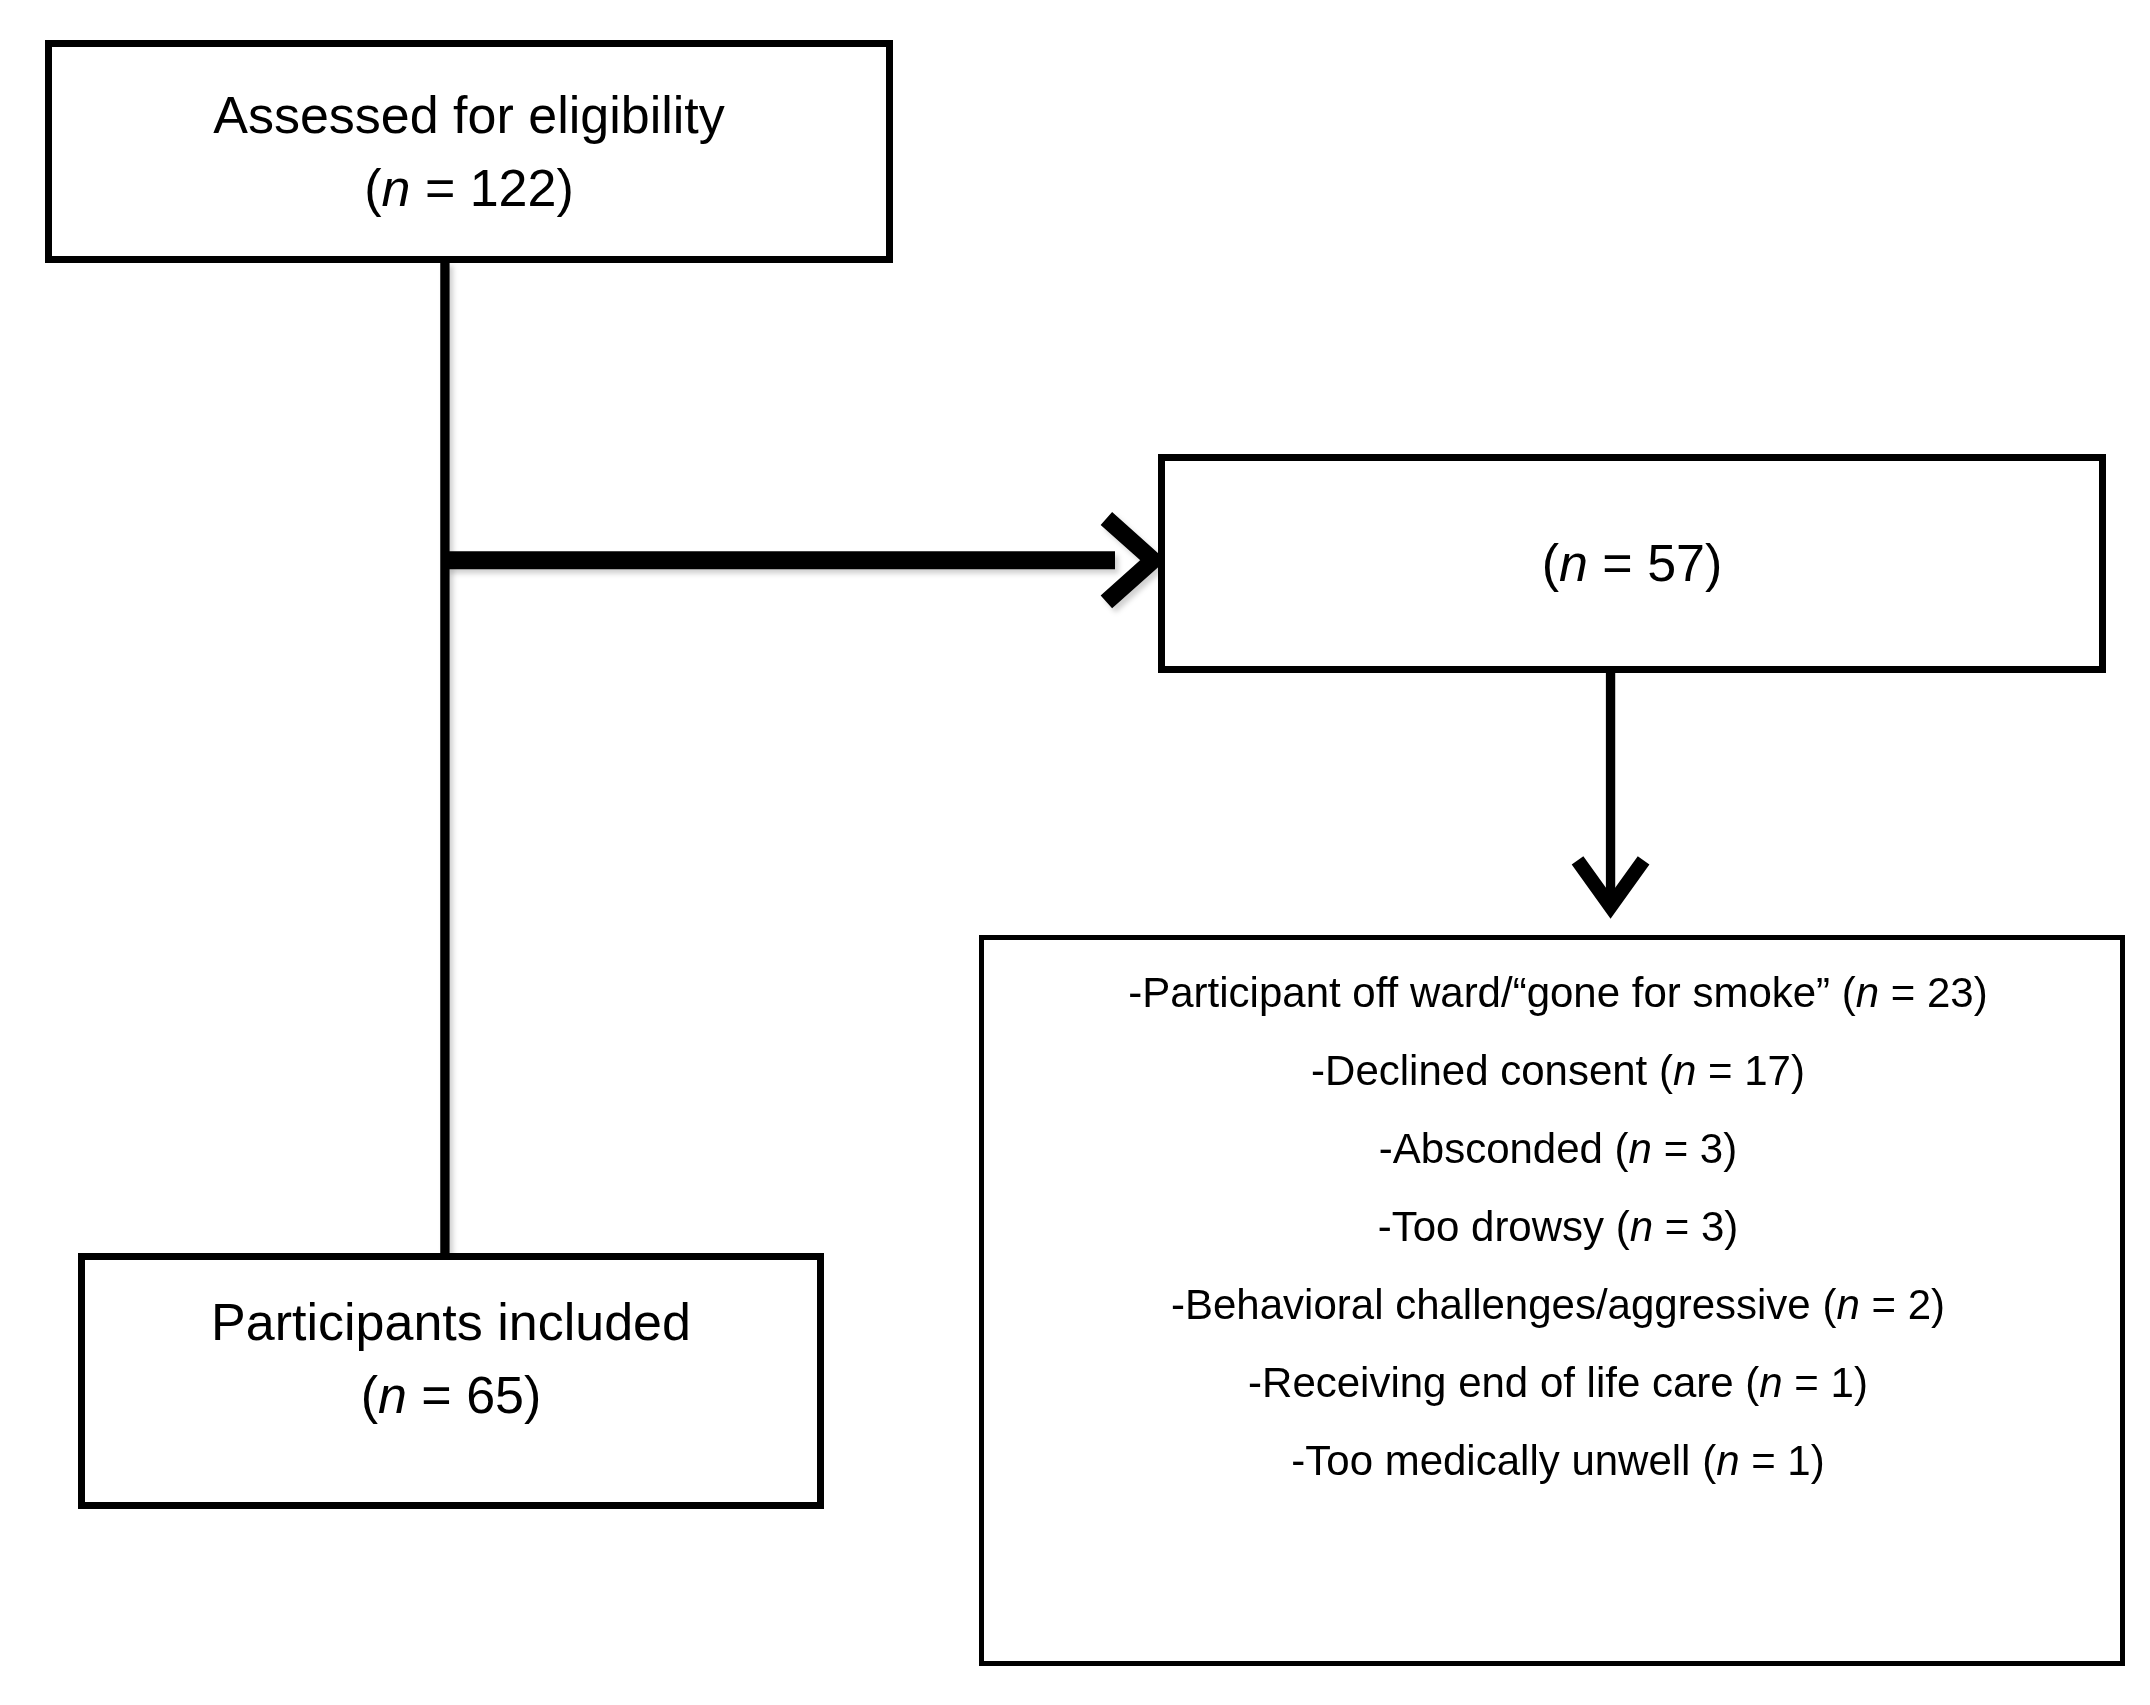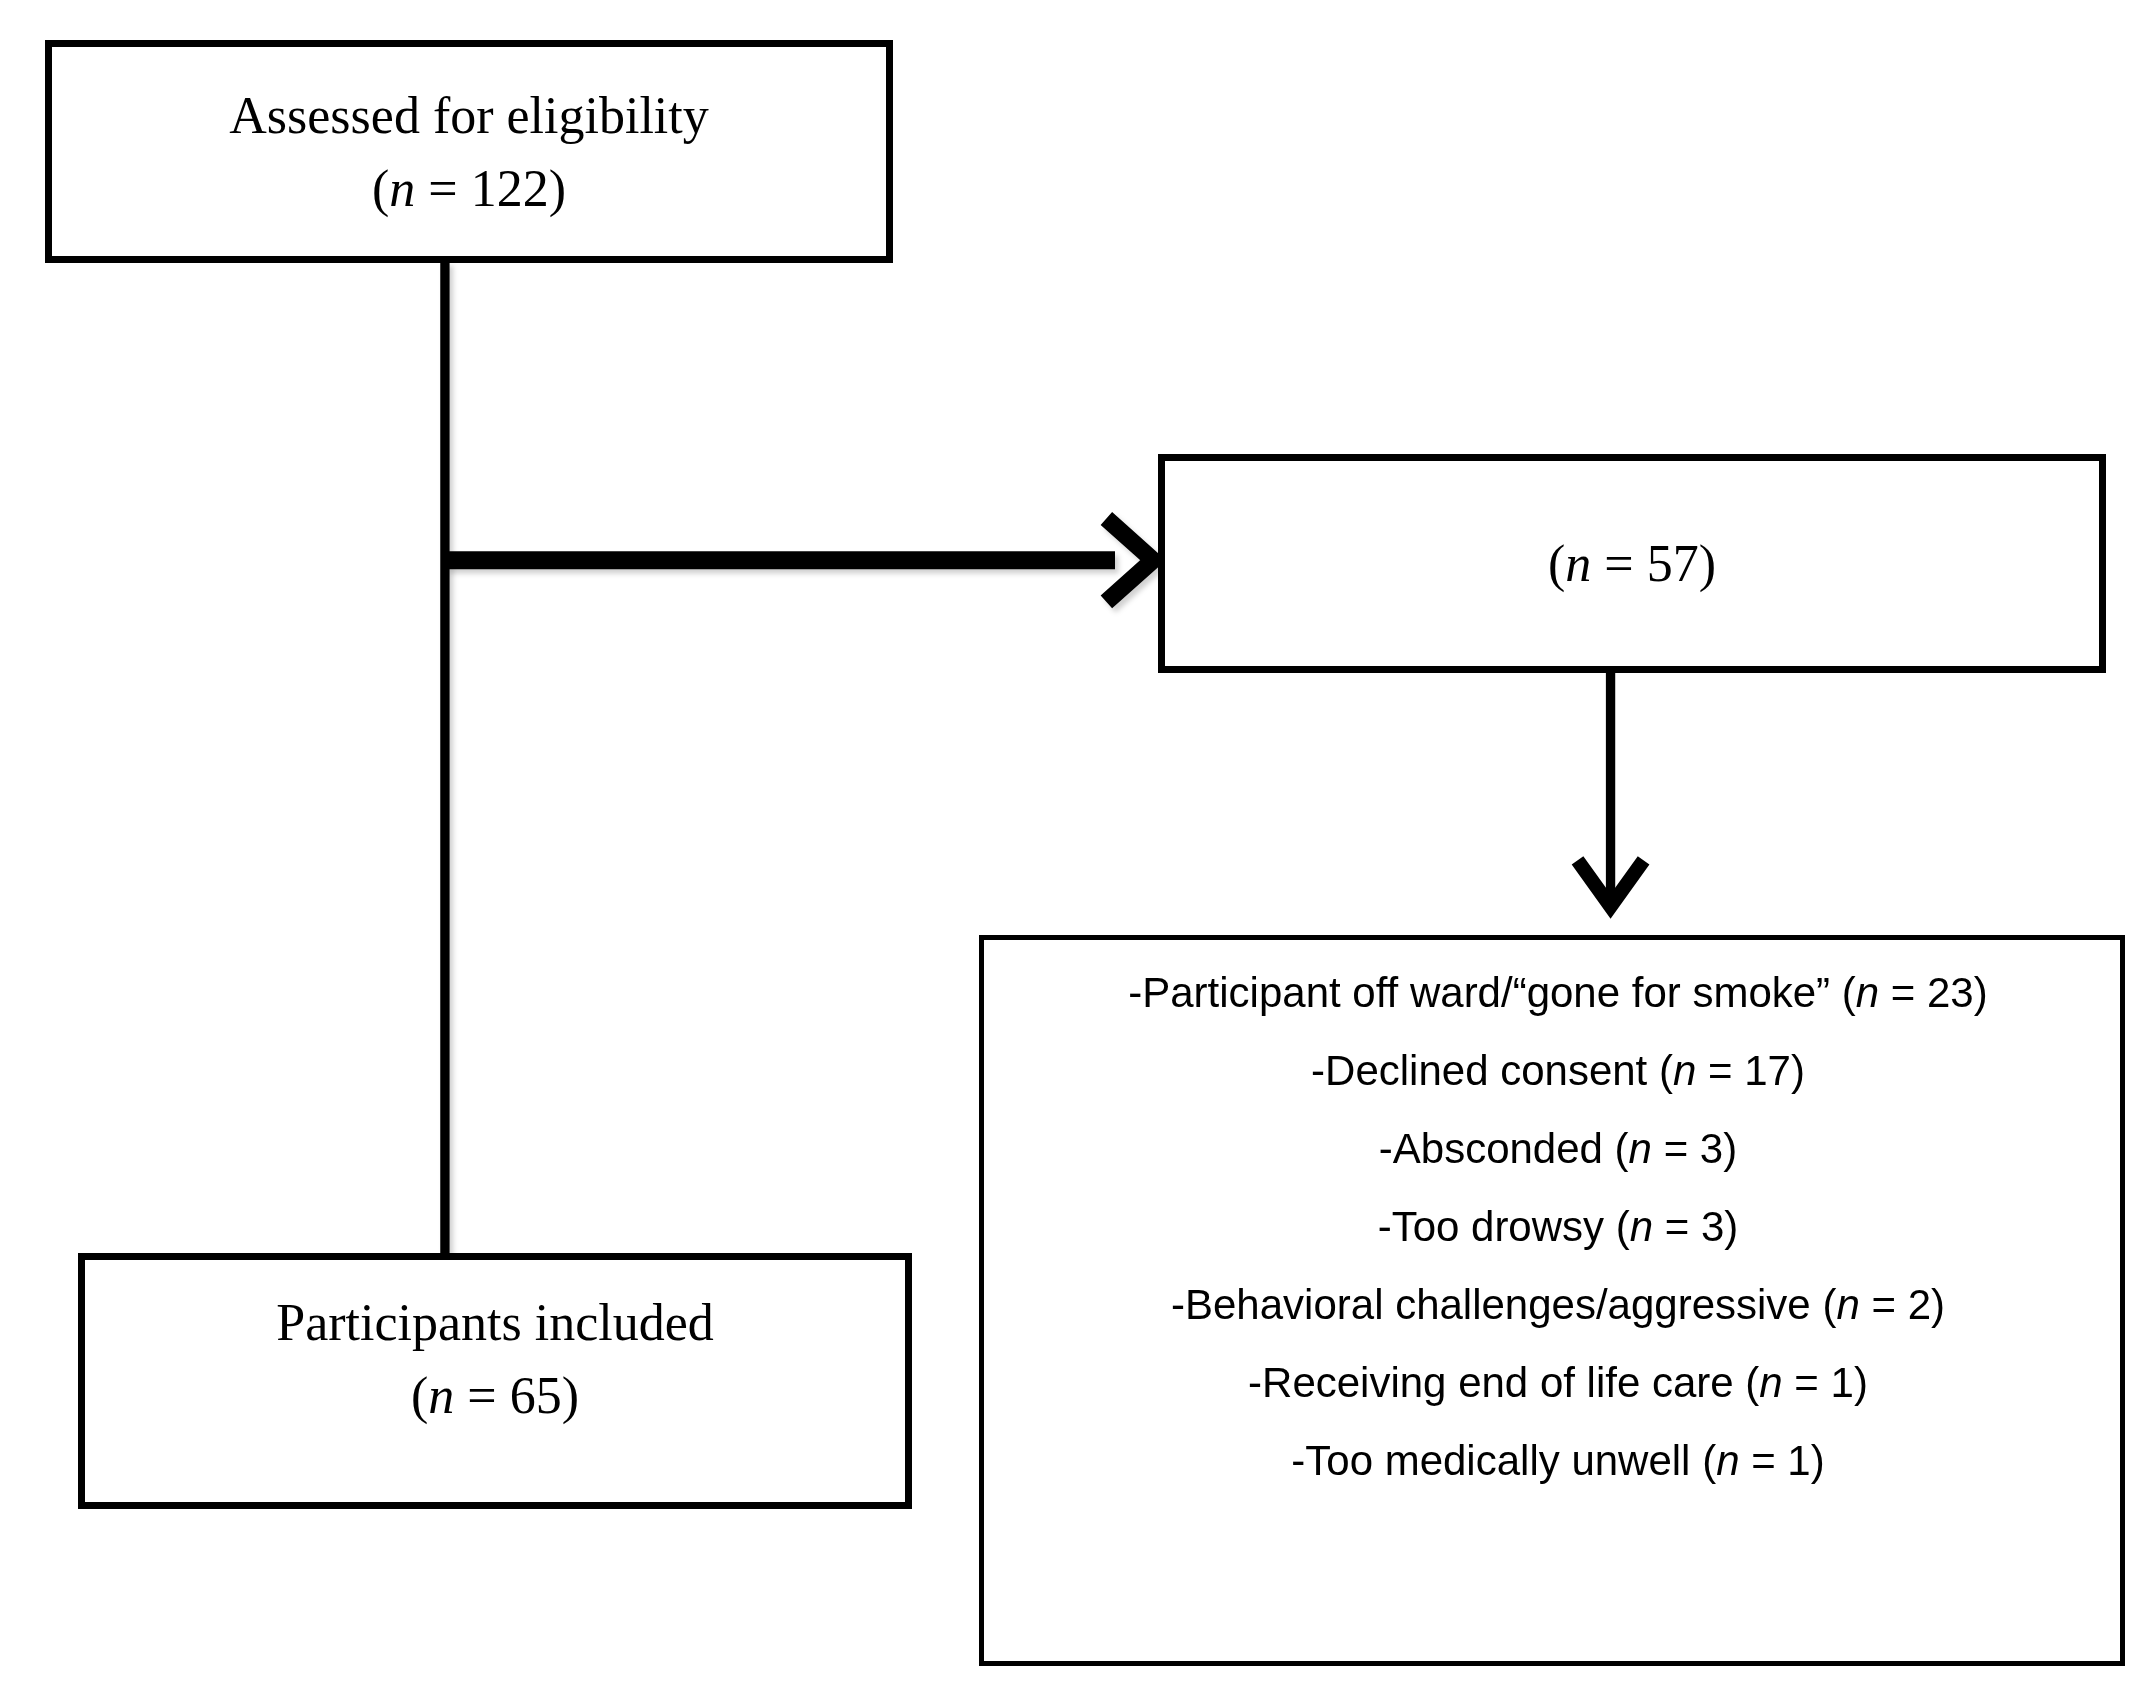--- a/index.html
+++ b/index.html
@@ -32,34 +32,33 @@
     background: #ffffff;
     border: 7.2px solid #000000;
     display: flex;
     flex-direction: column;
     align-items: center;
     justify-content: center;
     text-align: center;
   }
   #box-assessed  { left: 45px;   top: 40px;   width: 848px; height: 223px; }
   #box-excluded  { left: 1158px; top: 454px;  width: 948px; height: 219px; }
-  #box-included  { left: 78px;  top: 1253px; width: 834px; height: 256px; padding-bottom: 44px; }
+  #box-included  { left: 78px;  top: 1253px; width: 746px; height: 256px; padding-bottom: 44px; }
   #box-reasons {
     position: absolute;
     box-sizing: border-box;
     background: #ffffff;
     border: 5.7px solid #000000;
     left: 979px; top: 935px; width: 1146px; height: 731px;
     padding: 14.4px 17px 8.6px 29px;
   }
   .box-label, .box-count {
     font-size: 52px;
     line-height: 73px;
     white-space: nowrap;
-    font-family: Liberation Serif, serif;
   }
   .nvar { font-style: italic; }
   .reasons-list {
     list-style: none;
     margin: 0;
     padding: 0;
     text-align: left;
   }
   .reason {
     font-size: 42px;

